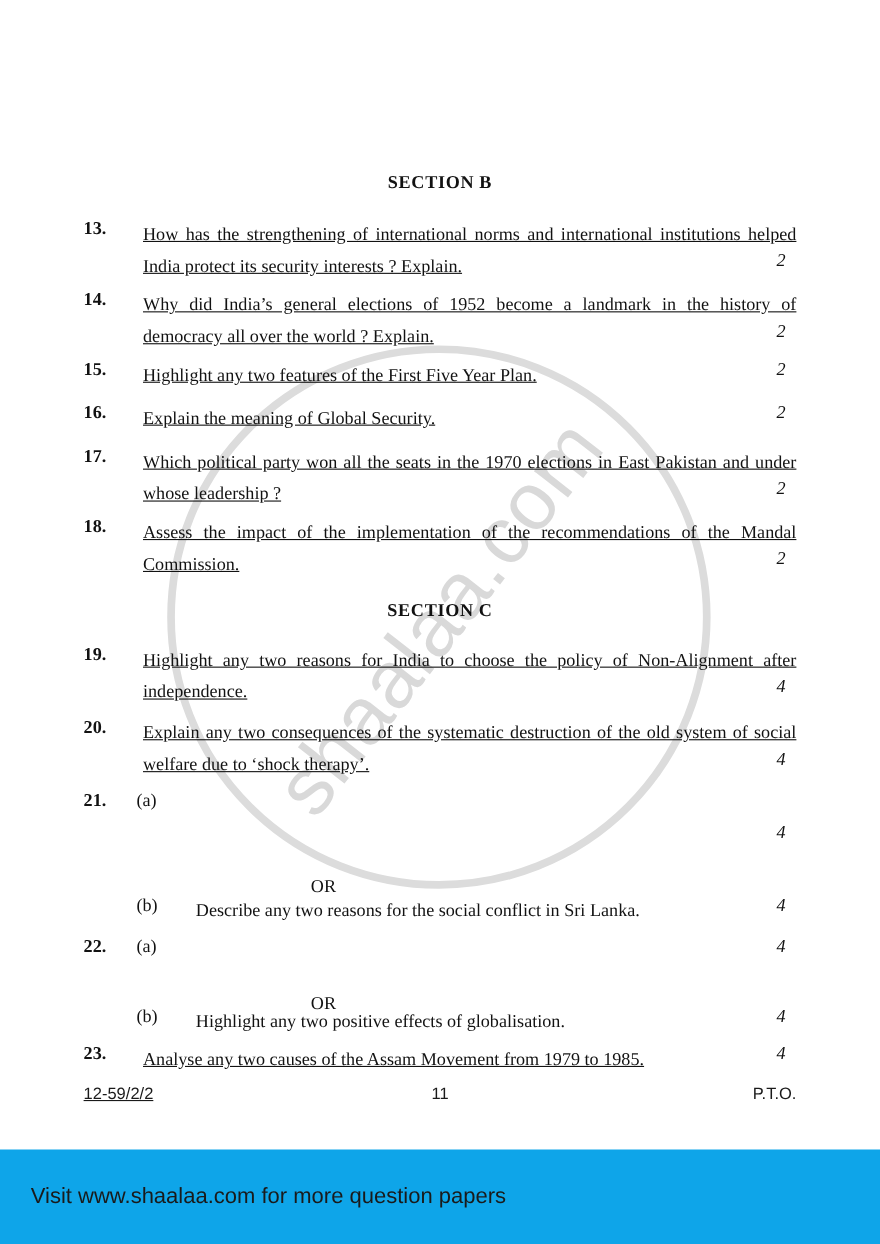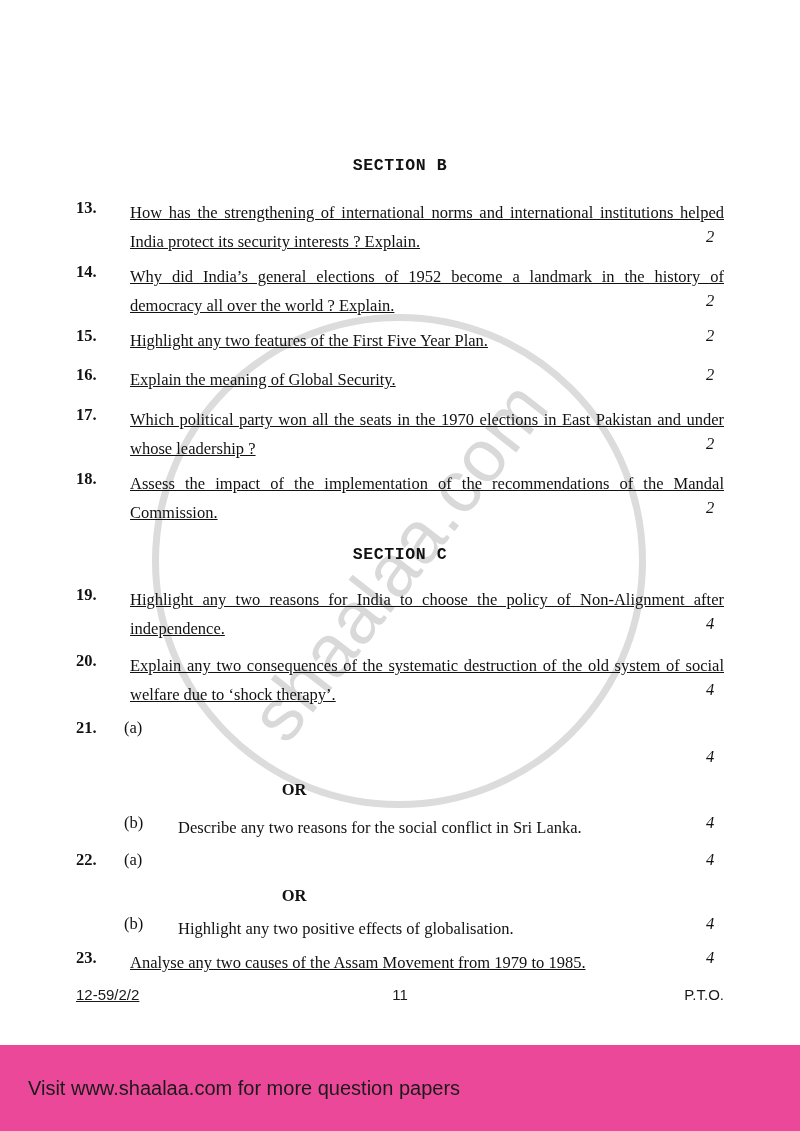--- a/index.html
+++ b/index.html
@@ -65,21 +65,20 @@
     width: 800px;
     z-index: 2;
   }
 
   .section-head {
     text-align: center;
     font-weight: bold;
     font-size: 16.5px;
     letter-spacing: 0.6px;
     margin: 0;
-    font-family: Liberation Mono, monospace;
   }
   #sec-b-head { position: absolute; left: 0; top: 156px; width: 800px; }
   #sec-c-head { position: absolute; left: 0; top: 545px; width: 800px; }
 
   .qrow {
     position: absolute;
     left: 76px;
     width: 648px;
   }
   .qnum {
@@ -116,22 +115,23 @@
     font-size: 16.5px;
     font-style: italic;
     text-align: left;
   }
 
   .or-sep {
     position: absolute;
     left: 76px;
     width: 436px;
     text-align: center;
-    font-weight: bold;
-    font-size: 16.5px;
+    font-weight: normal;
+    font-size: 16.5px;
+    margin-top: 16px;
   }
 
   
   #footer {
     position: absolute;
     left: 0;
     top: 986px;
     width: 800px;
     height: 24px;
     font-family: "Liberation Sans", "DejaVu Sans", sans-serif;
@@ -143,21 +143,21 @@
   #footer .f-center { position: absolute; left: 0;     top: 0; width: 800px; text-align: center; }
   #footer .f-right  { position: absolute; right: 76px; top: 0; }
 
   
   #banner {
     position: absolute;
     left: 0;
     top: 1045px;
     width: 800px;
     height: 86px;
-    background: #ec4899;
+    background: #0ea5e9;
   }
   #banner-text {
     position: absolute;
     left: 28px;
     top: 32px;
     font-family: "Liberation Sans", "DejaVu Sans", sans-serif;
     font-size: 20px;
     color: #1a1a1a;
     white-space: nowrap;
   }

